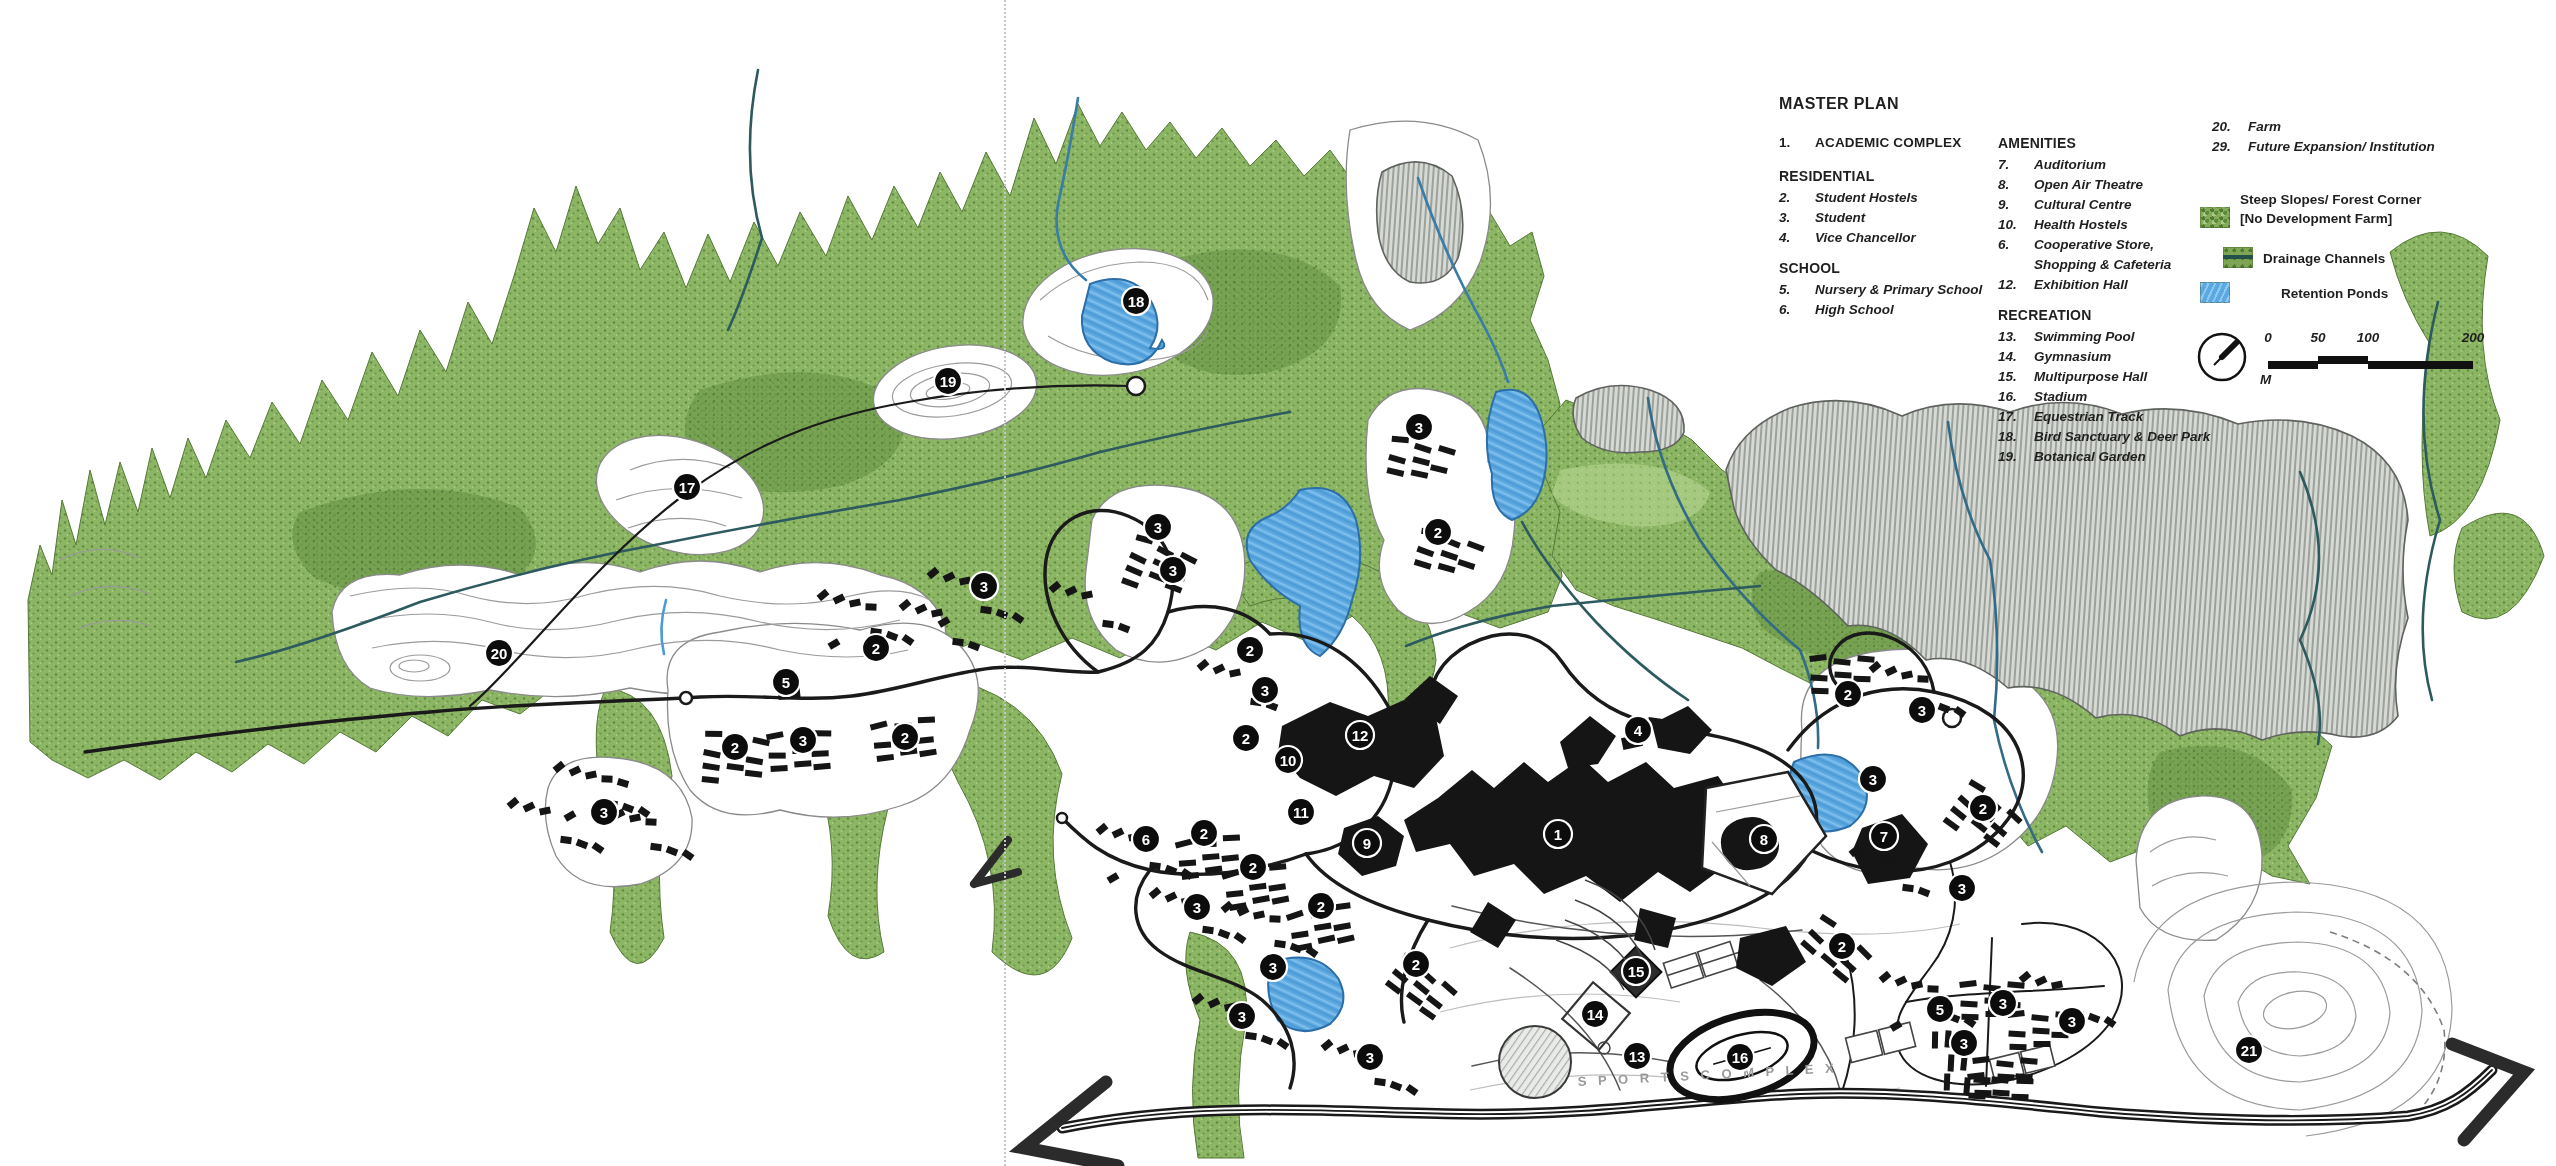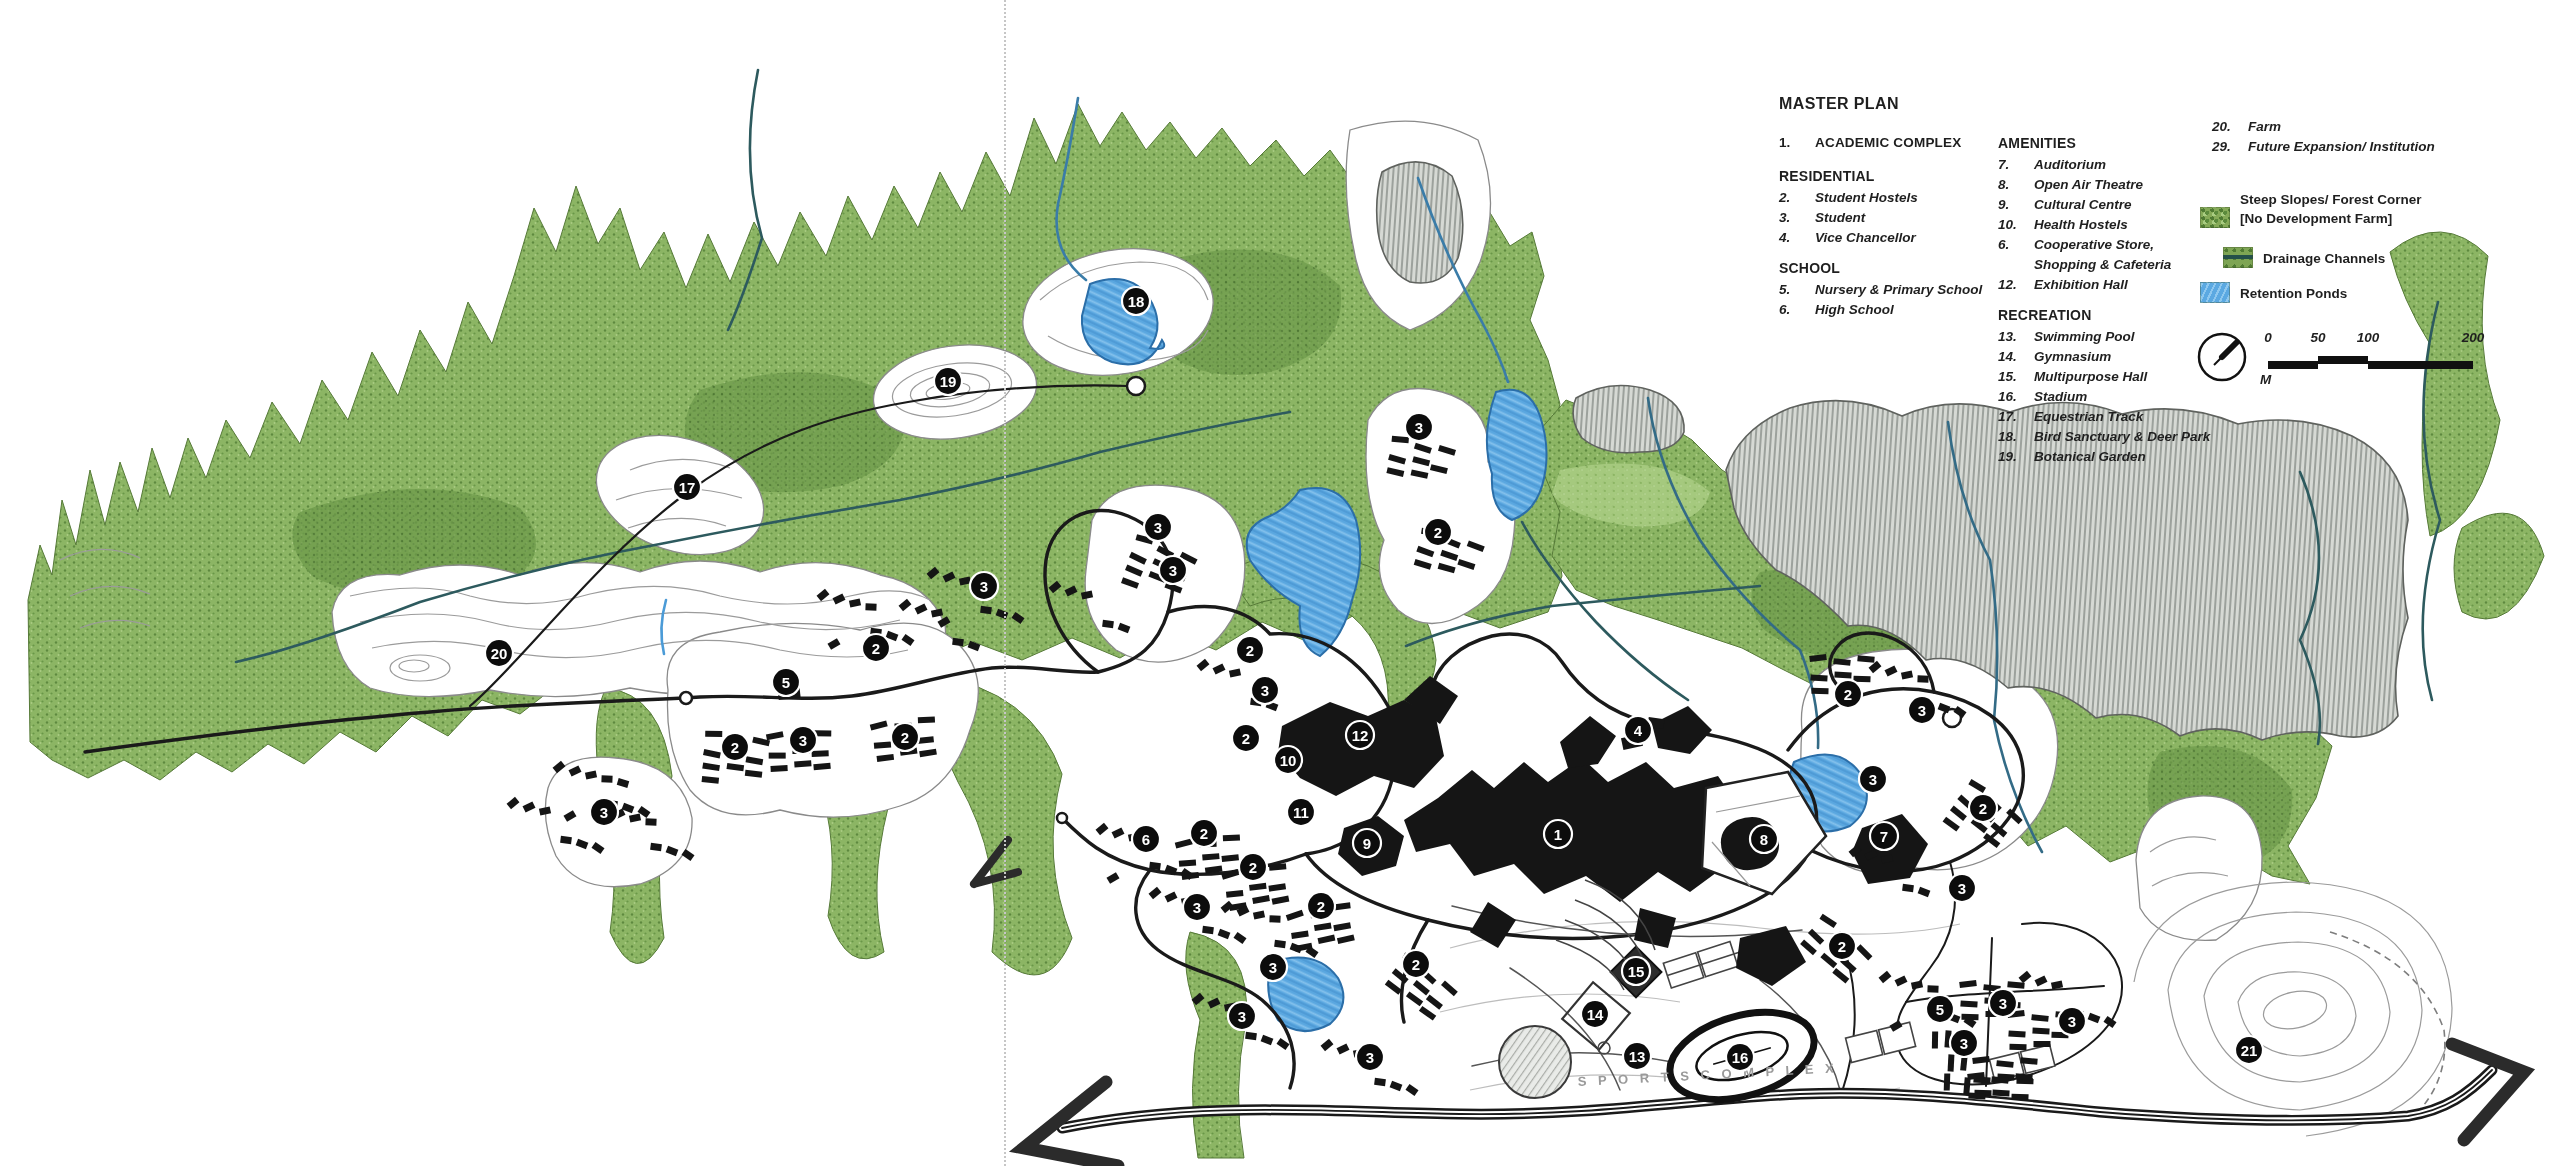--- a/index.html
+++ b/index.html
@@ -932,21 +932,21 @@
             <div class="sw-lbl">Steep Slopes/ Forest Corner</div>
             <div class="sw-lbl2">[No Development Farm]</div>
           </div>
         </div>
         <div class="sw-row" style="left: 2200px; top: 246px; padding-left: 23px;">
           <div class="sw drainage"></div>
           <div class="sw-lbls">
             <div class="sw-lbl">Drainage Channels</div>
           </div>
         </div>
-        <div class="sw-row" style="left: 2200px; top: 281px;">
+        <div class="sw-row" style="left: 2200px; top: 281px; gap: 41px;">
           <div class="sw pond"></div>
           <div class="sw-lbls">
             <div class="sw-lbl">Retention Ponds</div>
           </div>
         </div>
       </div>
   </div>
 
   <svg class="compass" width="52" height="52" viewBox="0 0 52 52">
     <circle cx="26" cy="26" r="23" fill="#ffffff" stroke="#111" stroke-width="2.5"></circle>

